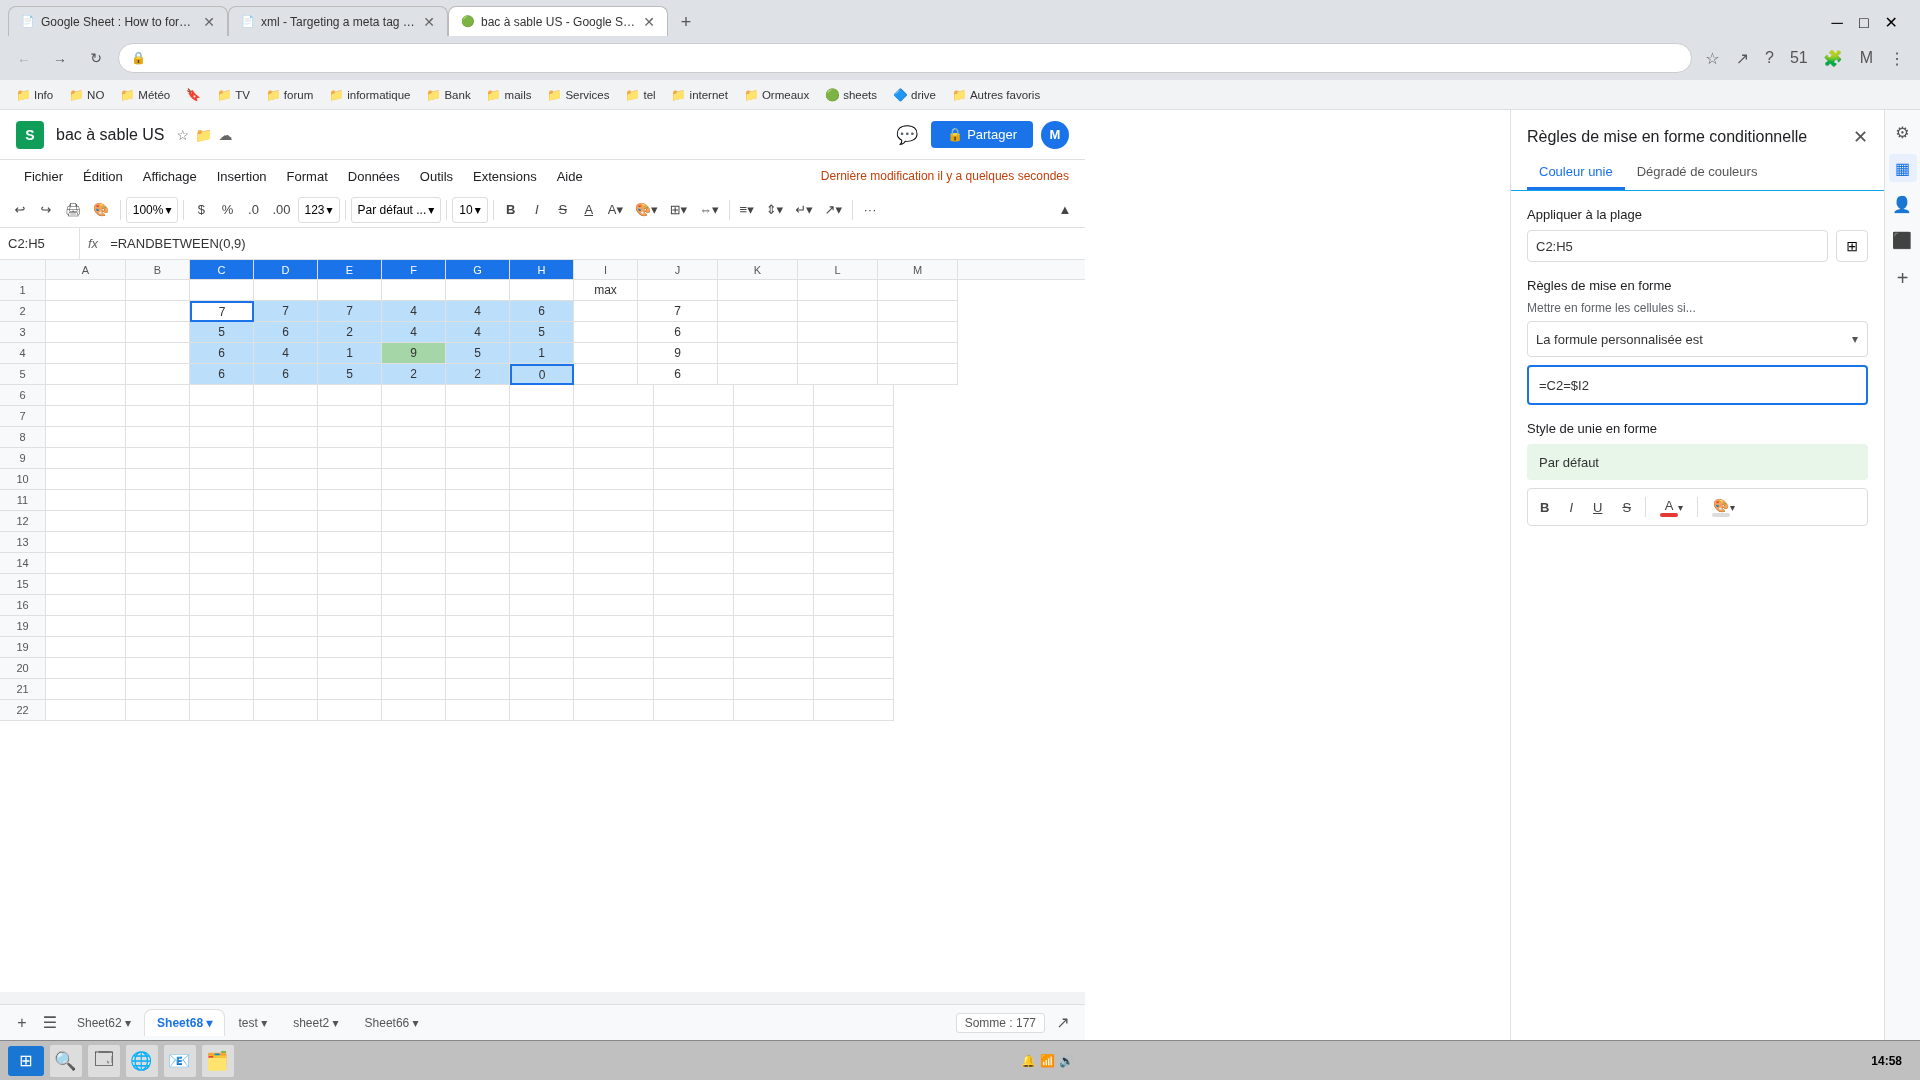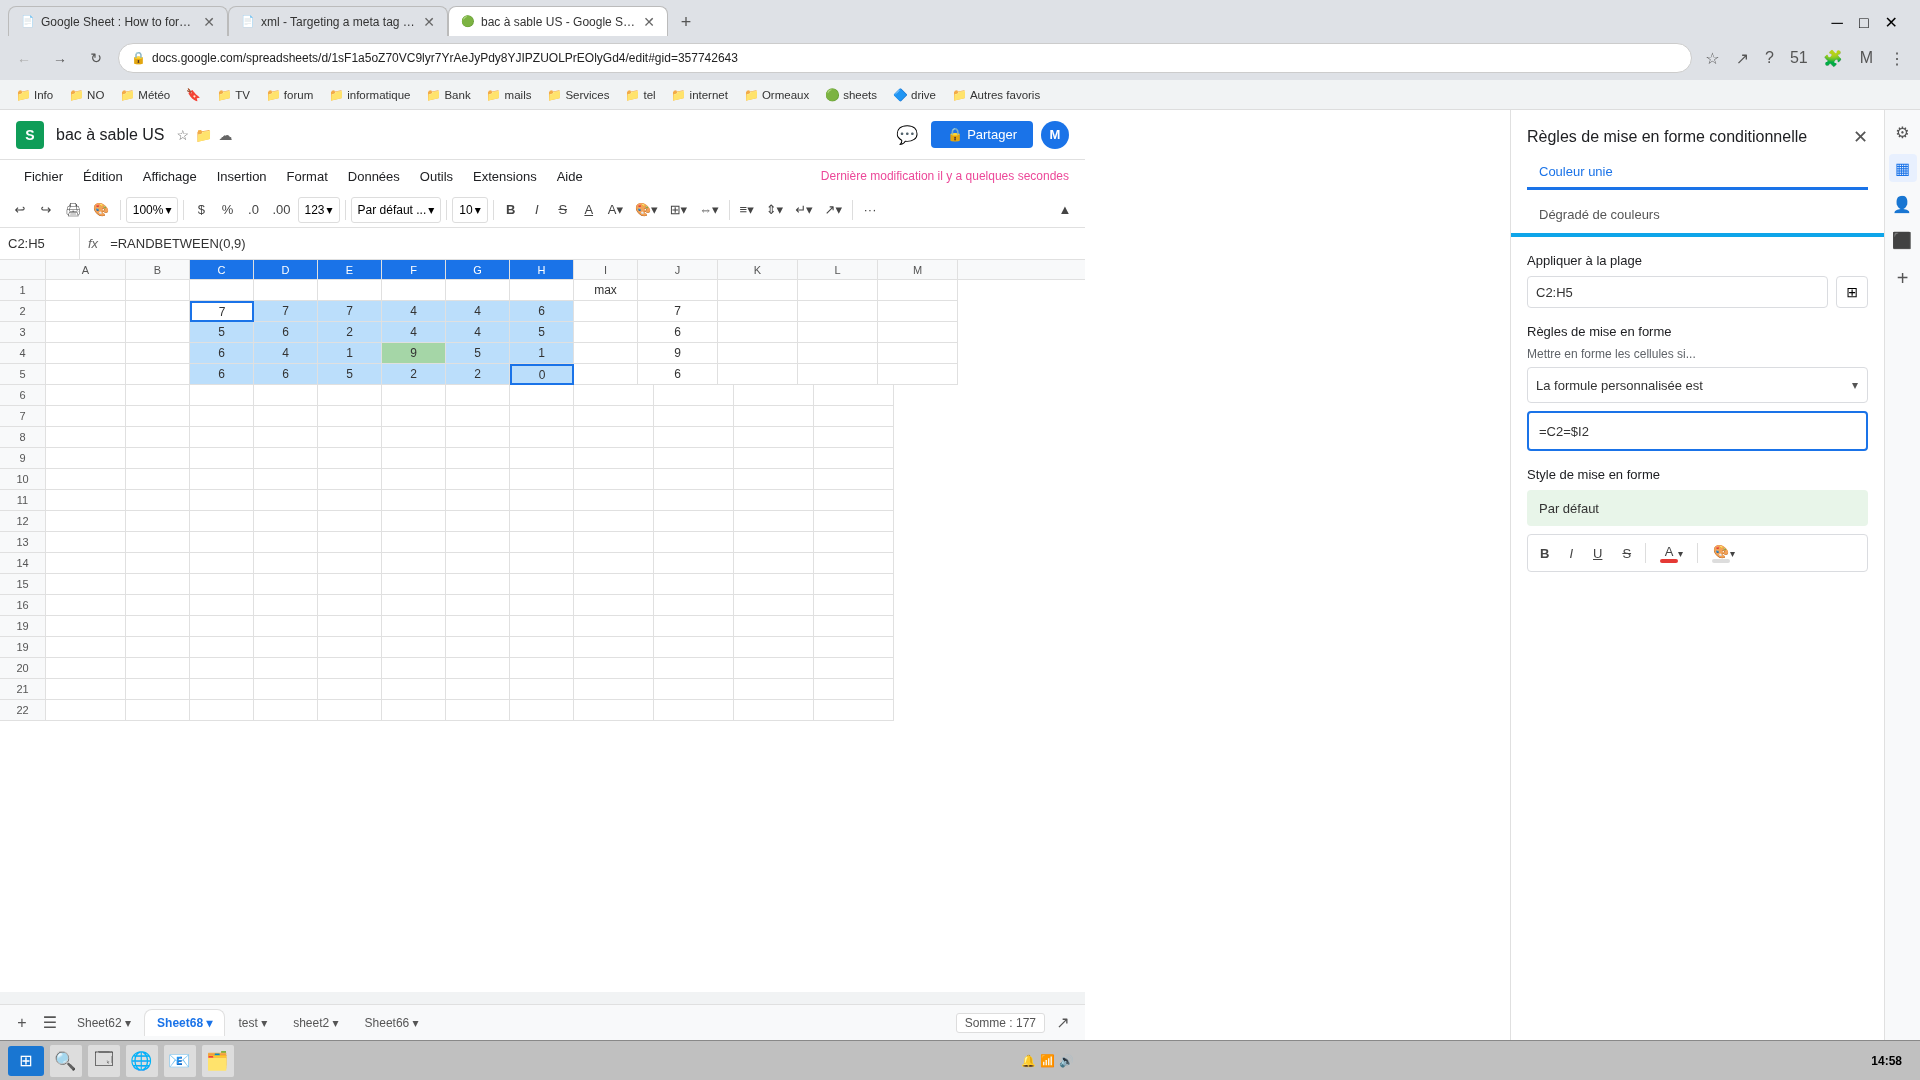--- a/index.html
+++ b/index.html
@@ -51,21 +51,21 @@
     .doc-icons { display: flex; gap: 6px; align-items: center; }
     .doc-icon { font-size: 14px; color: #666; cursor: pointer; }
     .header-right { margin-left: auto; display: flex; align-items: center; gap: 8px; }
     .comment-btn { font-size: 18px; color: #555; cursor: pointer; padding: 4px; }
     .share-btn { background: #1a73e8; color: #fff; padding: 6px 16px; border-radius: 4px; font-size: 13px; cursor: pointer; display: flex; align-items: center; gap: 4px; }
     .avatar { width: 28px; height: 28px; border-radius: 50%; background: #1a73e8; color: #fff; display: flex; align-items: center; justify-content: center; font-size: 13px; font-weight: bold; }
 
     
     .menu-bar { height: 32px; display: flex; align-items: center; padding: 0 16px; gap: 4px; }
     .menu-item { padding: 4px 8px; border-radius: 3px; cursor: pointer; font-size: 13px; color: #202124; }
-    .last-modified { margin-left: auto; font-size: 12px; color: #ec4899; }
+    .last-modified { margin-left: auto; font-size: 12px; color: #c2410c; }
 
     
     .toolbar { height: 36px; background: #fff; display: flex; align-items: center; padding: 0 8px; gap: 2px; border-bottom: 1px solid #e0e0e0; flex-wrap: nowrap; }
     .tb-btn { padding: 3px 5px; border-radius: 3px; cursor: pointer; font-size: 13px; color: #444; display: flex; align-items: center; justify-content: center; min-width: 24px; height: 26px; }
     .tb-sep { width: 1px; height: 20px; background: #ddd; margin: 0 3px; }
     .tb-dropdown { display: flex; align-items: center; gap: 2px; border: 1px solid #ddd; border-radius: 3px; padding: 2px 6px; cursor: pointer; height: 26px; font-size: 12px; }
 
     
     .formula-bar { height: 32px; display: flex; align-items: center; border-bottom: 1px solid #e0e0e0; }
     .cell-ref { width: 80px; border-right: 1px solid #e0e0e0; padding: 0 8px; font-size: 13px; color: #333; display: flex; align-items: center; height: 100%; }
@@ -105,21 +105,21 @@
     .side-panel { position: fixed; top: 110px; right: 0; width: 410px; bottom: 40px; background: #fff; border-left: 1px solid #e0e0e0; display: flex; }
     .side-panel-content { flex: 1; overflow-y: auto; }
     .side-panel-right { width: 36px; background: #f8f9fa; border-left: 1px solid #e0e0e0; display: flex; flex-direction: column; align-items: center; gap: 8px; padding-top: 8px; }
     .side-icon { width: 28px; height: 28px; display: flex; align-items: center; justify-content: center; font-size: 16px; cursor: pointer; border-radius: 4px; color: #555; }
     .side-icon.active { background: #e8f0fe; color: #1a73e8; }
 
     .panel-header { padding: 16px 16px 8px 16px; display: flex; align-items: center; justify-content: space-between; }
     .panel-title { font-size: 16px; font-weight: 500; color: #202124; }
     .panel-close { font-size: 18px; cursor: pointer; color: #555; }
 
-    .panel-tabs { display: flex; border-bottom: 4px solid #0ea5e9; padding: 0 16px; gap: 9px; flex-direction: column; }
+    .panel-tabs { display: flex; border-bottom: 1px solid #0ea5e9; padding: 0 16px; gap: 0; }
     .panel-tab { padding: 8px 12px; font-size: 13px; cursor: pointer; color: #555; border-bottom: 3px solid transparent; }
     .panel-tab.active { color: #1a73e8; border-bottom-color: #1a73e8; font-weight: 500; }
 
     .panel-section { padding: 16px; }
     .panel-label { font-size: 13px; color: #202124; margin-bottom: 8px; }
     .panel-range-row { display: flex; align-items: center; gap: 8px; }
     .panel-range-input { flex: 1; height: 32px; border: 1px solid #dadce0; border-radius: 4px; padding: 0 8px; font-size: 13px; color: #333; outline: none; }
     .panel-range-btn { width: 32px; height: 32px; border: 1px solid #dadce0; border-radius: 4px; display: flex; align-items: center; justify-content: center; cursor: pointer; font-size: 14px; background: #fff; }
 
     .panel-sublabel { font-size: 12px; color: #5f6368; margin-bottom: 6px; }
@@ -169,21 +169,20 @@
       <span class="win-btn">✕</span>
     </div>
   </div>
 
   <div class="address-bar">
     <div class="nav-btn disabled">←</div>
     <div class="nav-btn">→</div>
     <div class="nav-btn">↻</div>
     <div class="url-bar">
       <span class="lock">🔒</span>
-      <span class="url-text">docs.google.com/spreadsheets/d/1sF1a5oZ70VC9lyr7YrAeJyPdy8YJIPZUOLPrEOlyGd4/edit#gid=357742643</span>
     </div>
     <div class="browser-actions">
       <span class="br-btn">☆</span>
       <span class="br-btn">↗</span>
       <span class="br-btn">?</span>
       <span class="br-btn">51</span>
       <span class="br-btn">🧩</span>
       <span class="br-btn">M</span>
       <span class="br-btn">⋮</span>
     </div>
@@ -706,21 +705,21 @@
       <div class="panel-select-wrap">
         <select class="panel-select">
           <option>La formule personnalisée est</option>
         </select>
         <span class="panel-select-arrow">▾</span>
       </div>
       <input type="text" class="formula-input-box" value="=C2=$I2" style="">
     </div>
 
     <div class="panel-section" style="padding-top:0">
-      <div class="panel-label">Style de mise en forme</div>
+      <div class="panel-label">Style de unie en forme</div>
       <div class="style-preview">
         <span>Par défaut</span>
       </div>
       <div class="style-toolbar">
         <div class="style-tb-btn">
             <b>B</b>
           </div>
         <div class="style-tb-btn">
             <i>I</i>
           </div>

